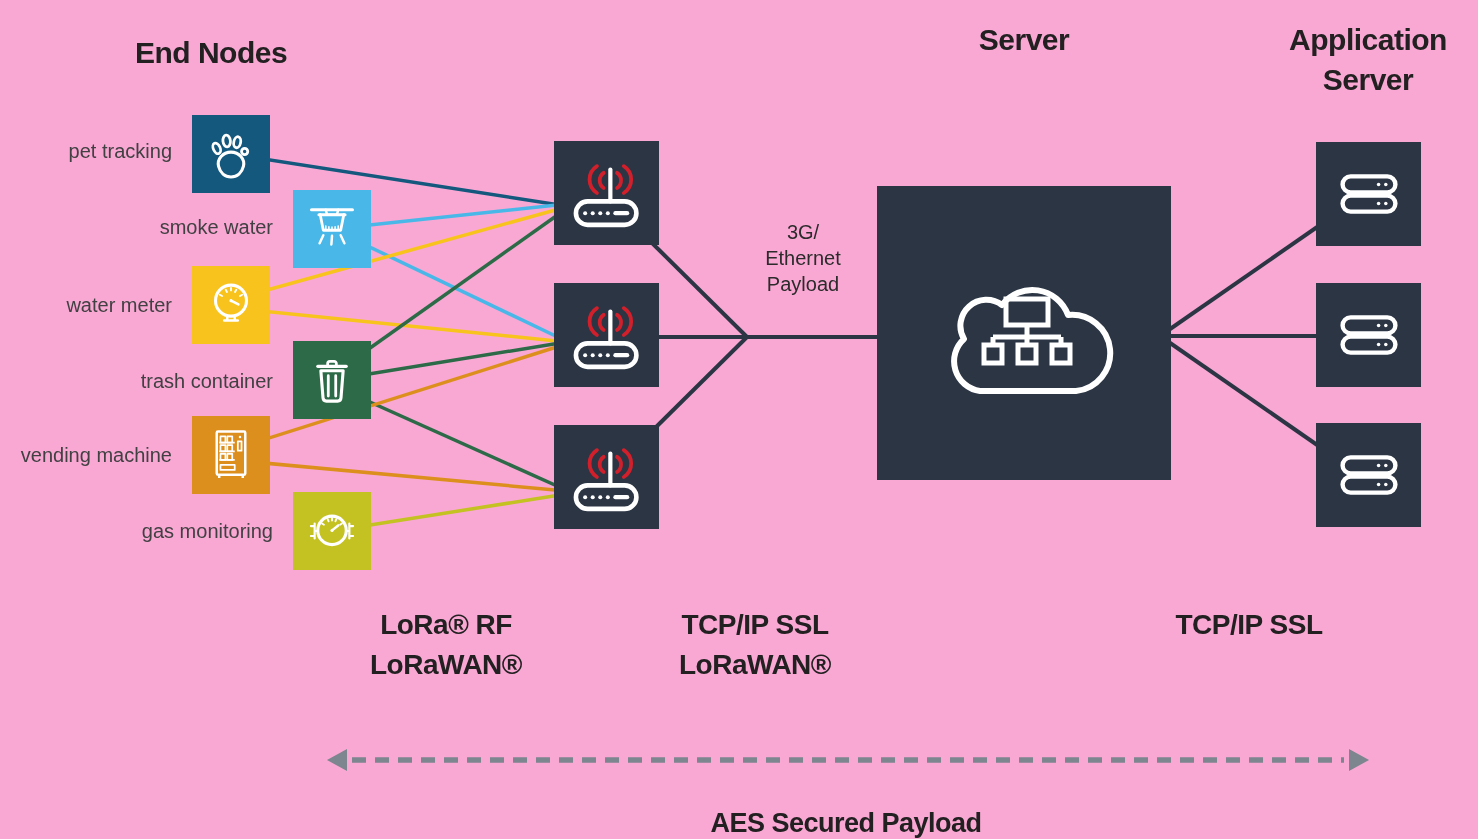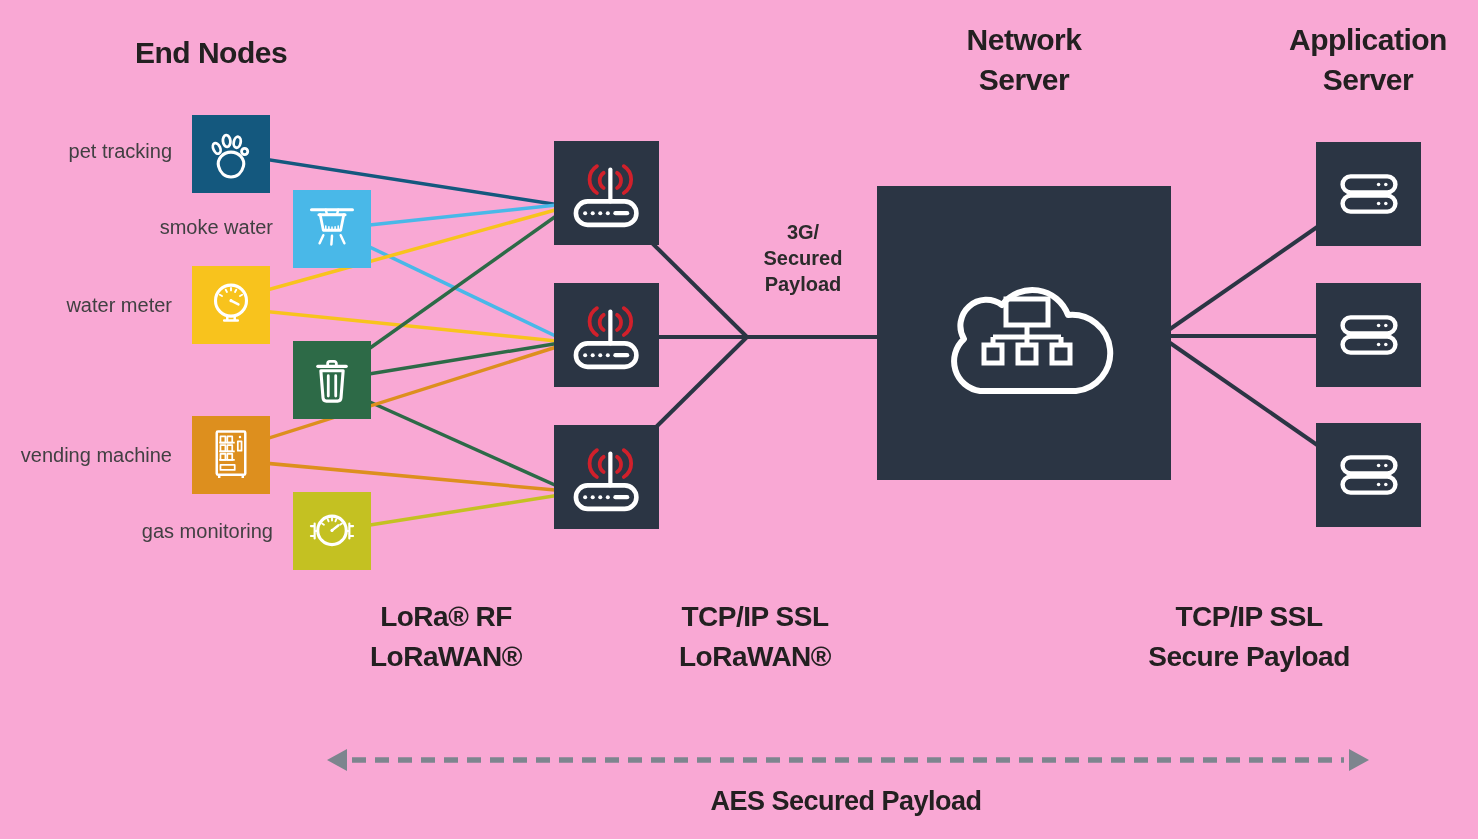--- a/index.html
+++ b/index.html
@@ -11,23 +11,23 @@
   .gwbox,.appbox{position:absolute;width:105px;height:104px;z-index:2;
         display:flex;align-items:center;justify-content:center;}
   .nsbox{position:absolute;left:877px;top:186px;width:294px;height:294px;z-index:2;
         display:flex;align-items:center;justify-content:center;}
   .heading{position:absolute;z-index:3;width:300px;text-align:center;
         font-weight:bold;font-size:30px;line-height:40px;color:#232021;letter-spacing:-0.5px;}
   .hl{display:block;}
   .nlabel{position:absolute;z-index:3;width:260px;text-align:right;
         font-size:20px;line-height:28px;color:#414042;}
   .midlabel{position:absolute;z-index:3;width:160px;text-align:center;
-        font-weight:bold;font-size:20px;line-height:26px;color:#2b2b2b;}
+        font-weight:normal;font-size:20px;line-height:26px;color:#2b2b2b;}
   .blabel{position:absolute;z-index:3;width:300px;text-align:center;
-        font-weight:bold;font-size:28px;line-height:40px;color:#232021;letter-spacing:-0.5px;}
+        font-weight:bold;font-size:28px;line-height:40px;color:#232021;letter-spacing:-0.5px;margin-top:8px;}
   .alabel{position:absolute;z-index:3;width:360px;text-align:center;
         font-weight:bold;font-size:27px;line-height:28px;color:#232021;letter-spacing:-0.5px;}
   .arrowsvg{position:absolute;left:312px;top:744px;z-index:2;}
   svg{display:block;}
 </style>
 </head>
 <body>
 
 <div class="canvas">
 
@@ -86,31 +86,31 @@
 
     <line x1="1160" y1="336" x2="1346" y2="207" stroke-width="4" stroke="#2b3544"></line>
     <line x1="1160" y1="336" x2="1330" y2="336" stroke-width="4" stroke="#2b3544"></line>
     <line x1="1160" y1="336" x2="1346" y2="465" stroke-width="4" stroke="#2b3544"></line>
   </svg>
 
   <div class="heading" style="left:61px;top:33px">End Nodes</div>
   <div class="heading" style="left:456px;top:20px">
   </div>
   <div class="heading" style="left:874px;top:20px">
-    <span class="hl">Network</span>
     <span class="hl">Server</span>
   </div>
   <div class="heading" style="left:1218px;top:20px">
     <span class="hl">Application</span>
     <span class="hl">Server</span>
   </div>
 
   <div class="nlabel" style="right:1306px;top:137px">pet tracking</div>
   <div class="nlabel" style="right:1205px;top:213px">smoke water</div>
   <div class="nlabel" style="right:1306px;top:291px">water meter</div>
+  <div class="nlabel" style="right:1205px;top:367px">trash container</div>
   <div class="nlabel" style="right:1306px;top:441px">vending machine</div>
   <div class="nlabel" style="right:1205px;top:517px">gas monitoring</div>
 
   <div class="nbox" style="left: 192px; top: 115px; background-color: rgb(20, 88, 126);">
     <svg width="62" height="62" viewBox="0 0 100 100">
       <g stroke="#fff" fill="none">
         <path d="M50,47 C37,47 27,58 30,70 C32.5,80 40,87 50,87 C60,87 67.5,80 70,70 C73,58 63,47 50,47 Z" stroke-width="5"></path>
         <ellipse cx="27" cy="41" rx="5.5" ry="9" transform="rotate(-24 27 41)" stroke-width="4.5"></ellipse>
         <ellipse cx="43" cy="29" rx="6" ry="9.5" transform="rotate(-6 43 29)" stroke-width="4.5"></ellipse>
         <ellipse cx="60" cy="31" rx="5.5" ry="9" transform="rotate(12 60 31)" stroke-width="4.5"></ellipse>
@@ -228,38 +228,37 @@
       </svg>
   </div>
   <div class="appbox" style="left: 1316px; top: 423px; background-color: rgb(43, 53, 68);">
     <svg width="80" height="80" viewBox="0 0 100 100">
         <use href="#sym-server"></use>
       </svg>
   </div>
 
   <div class="midlabel" style="left:723px;top:219px">
     <span class="hl">3G/</span>
-    <span class="hl">Secured</span>
+    <span class="hl">Ethernet</span>
     <span class="hl">Payload</span>
   </div>
 
   <div class="blabel" style="left:296px;top:597px">
     <span class="hl">LoRa® RF</span>
     <span class="hl">LoRaWAN®</span>
   </div>
   <div class="blabel" style="left:605px;top:597px">
     <span class="hl">TCP/IP SSL</span>
     <span class="hl">LoRaWAN®</span>
   </div>
   <div class="blabel" style="left:1099px;top:597px">
     <span class="hl">TCP/IP SSL</span>
-    <span class="hl">Secure Payload</span>
   </div>
 
   <svg class="arrowsvg" width="1072" height="32">
     <line x1="40" y1="16" x2="1032" y2="16" stroke-width="5.5" stroke-dasharray="14 9" stroke="#7d858e"></line>
     <polygon points="15,16 35,5 35,27" fill="#7d858e"></polygon>
     <polygon points="1057,16 1037,5 1037,27" fill="#7d858e"></polygon>
   </svg>
 
-  <div class="alabel" style="left:666px;top:787px">AES Secured Payload</div>
+  <div class="alabel" style="left:666px;top:809px">AES Secured Payload</div>
 
 </div>
 
 </body></html>

